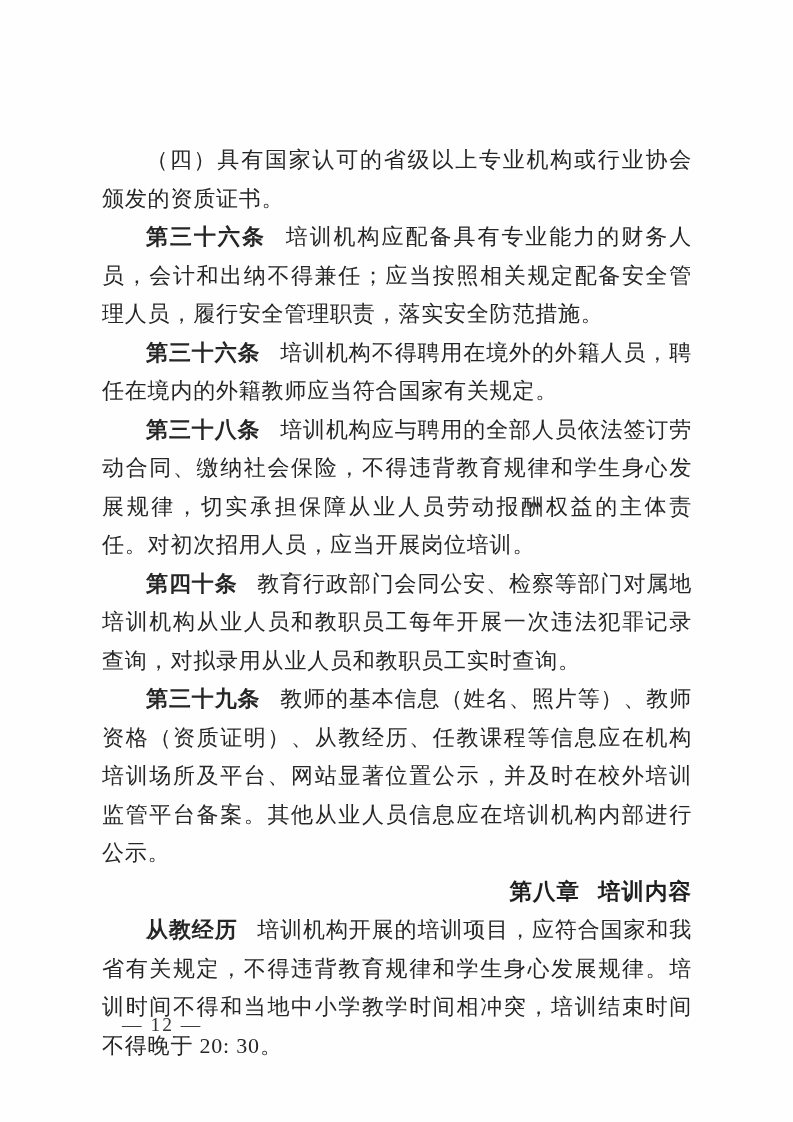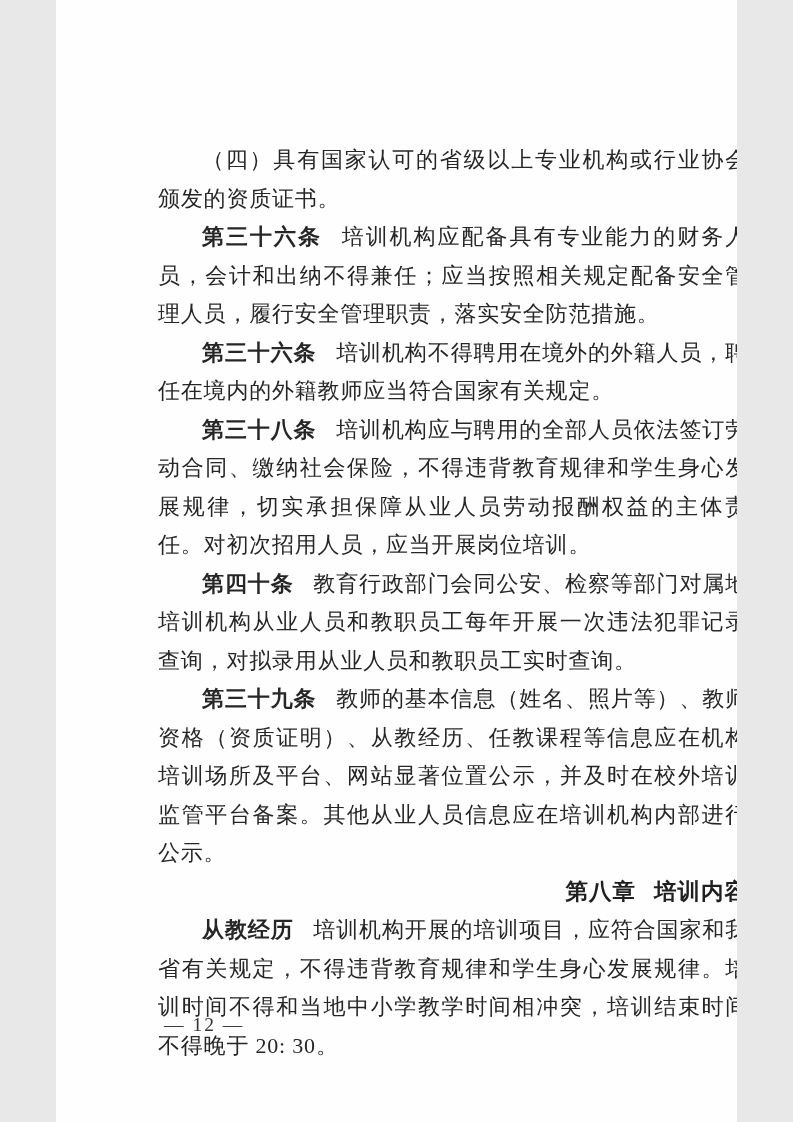--- a/index.html
+++ b/index.html
@@ -2,21 +2,21 @@
 <html lang="zh"><head>
 <meta charset="utf-8">
 <style>
   html, body {
     margin: 0;
     padding: 0;
     background: #e8e8e8;
   }
   .page {
     position: relative;
-    width: 681px;
+    width: 793px;
     height: 1122px;
     margin: 0 auto;
     background: #fefefe;
     color: #262626;
     font-family: "Liberation Serif", "DejaVu Serif", serif;
     overflow: hidden;
     box-sizing: border-box;
   }
   .text-block {
     position: absolute;
@@ -45,21 +45,21 @@
     font-weight: bold;
     text-align: right;
     letter-spacing: 1px;
     color: #1f1f1f;
   }
   .chapter .chapter-label {
     margin-right: 0.8em;
   }
   .footer {
     position: absolute;
-    left: 108px;
+    left: 122px;
     top: 1014px;
     font-size: 19.5px;
     letter-spacing: 2px;
     color: #333333;
   }
 </style>
 </head>
 <body>
 
 <div class="page">

